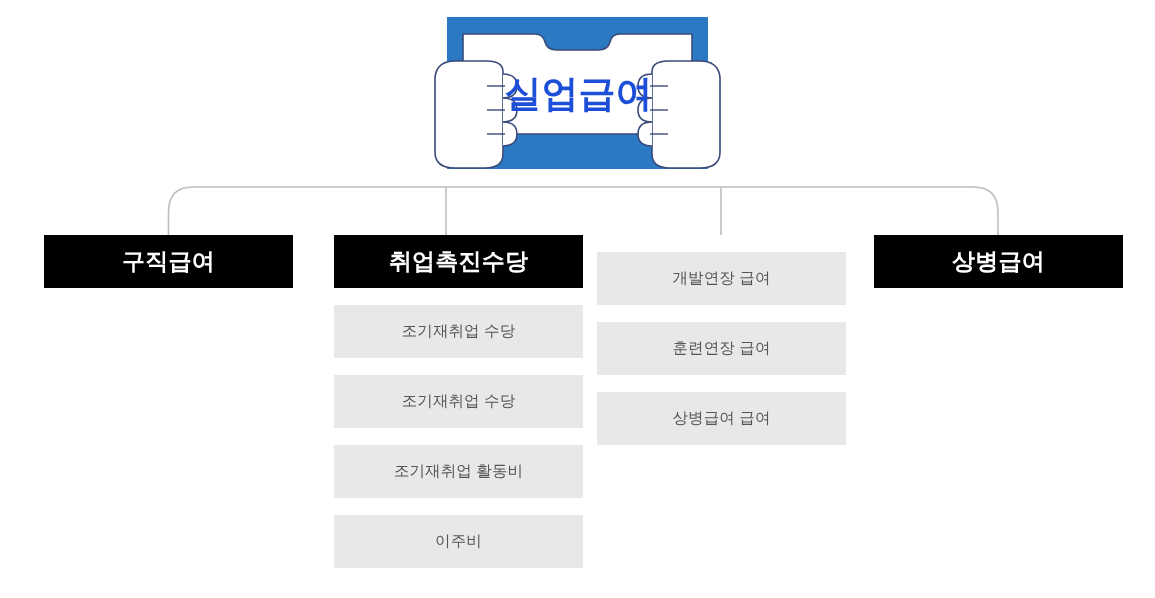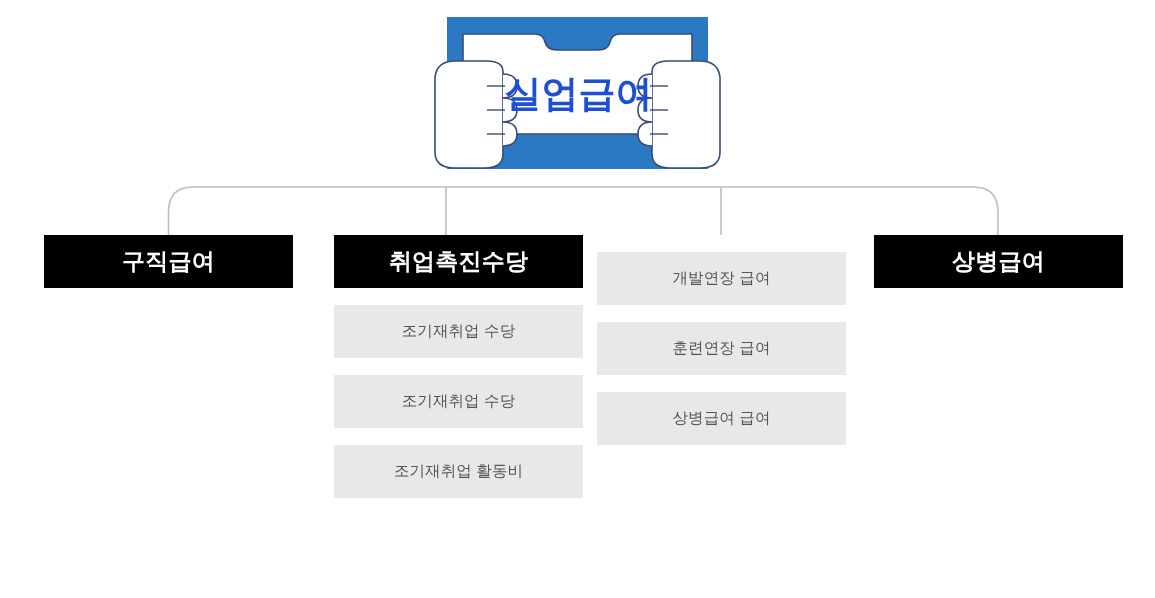--- a/index.html
+++ b/index.html
@@ -202,20 +202,21 @@
       <div class="node-head">구직급여</div>
       <ul class="sub-list"></ul>
     </div>
 
     <div class="col col-2">
       <div class="node-head">취업촉진수당</div>
       <ul class="sub-list">
         <li class="node-sub">조기재취업 수당</li>
         <li class="node-sub">조기재취업 수당</li>
         <li class="node-sub">조기재취업 활동비</li>
+        <li class="node-sub">이주비</li>
       </ul>
     </div>
 
     <div class="col col-3">
       <ul class="sub-list">
         <li class="node-sub">개발연장 급여</li>
         <li class="node-sub">훈련연장 급여</li>
         <li class="node-sub">상병급여 급여</li>
       </ul>
     </div>

